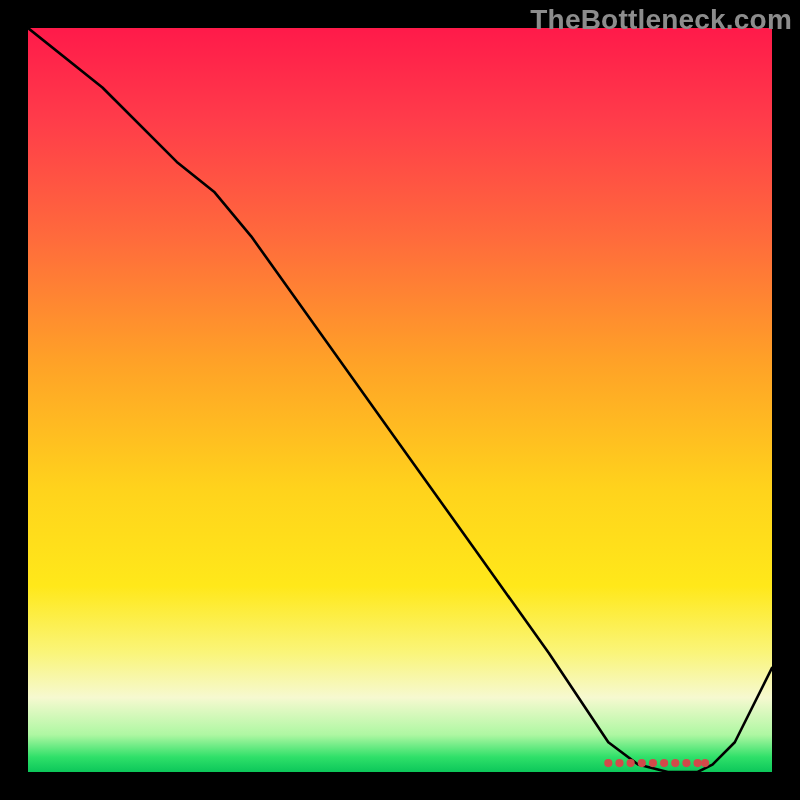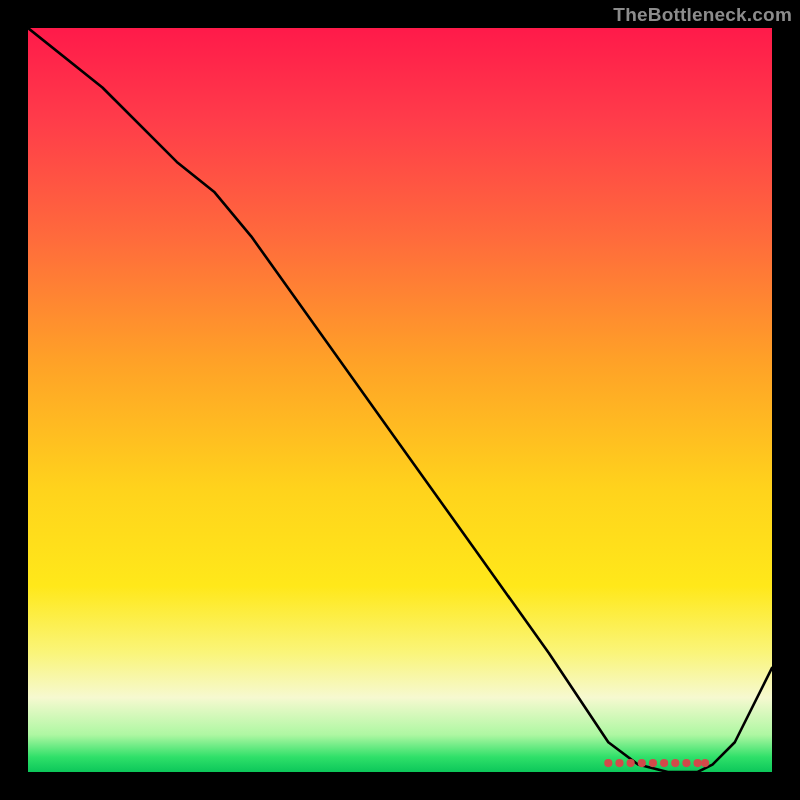--- a/index.html
+++ b/index.html
@@ -15,21 +15,21 @@
     position: relative;
     width: 800px;
     height: 800px;
     background: #000;
   }
   .watermark {
     position: absolute;
     top: 4px;
     right: 8px;
     color: #8c8c8c;
-    font-size: 19px;
+    font-size: 28px;
     font-weight: 600;
     letter-spacing: 0.2px;
     z-index: 3;
   }
   .plot {
     position: absolute;
     left: 28px;
     top: 28px;
     width: 744px;
     height: 744px;

